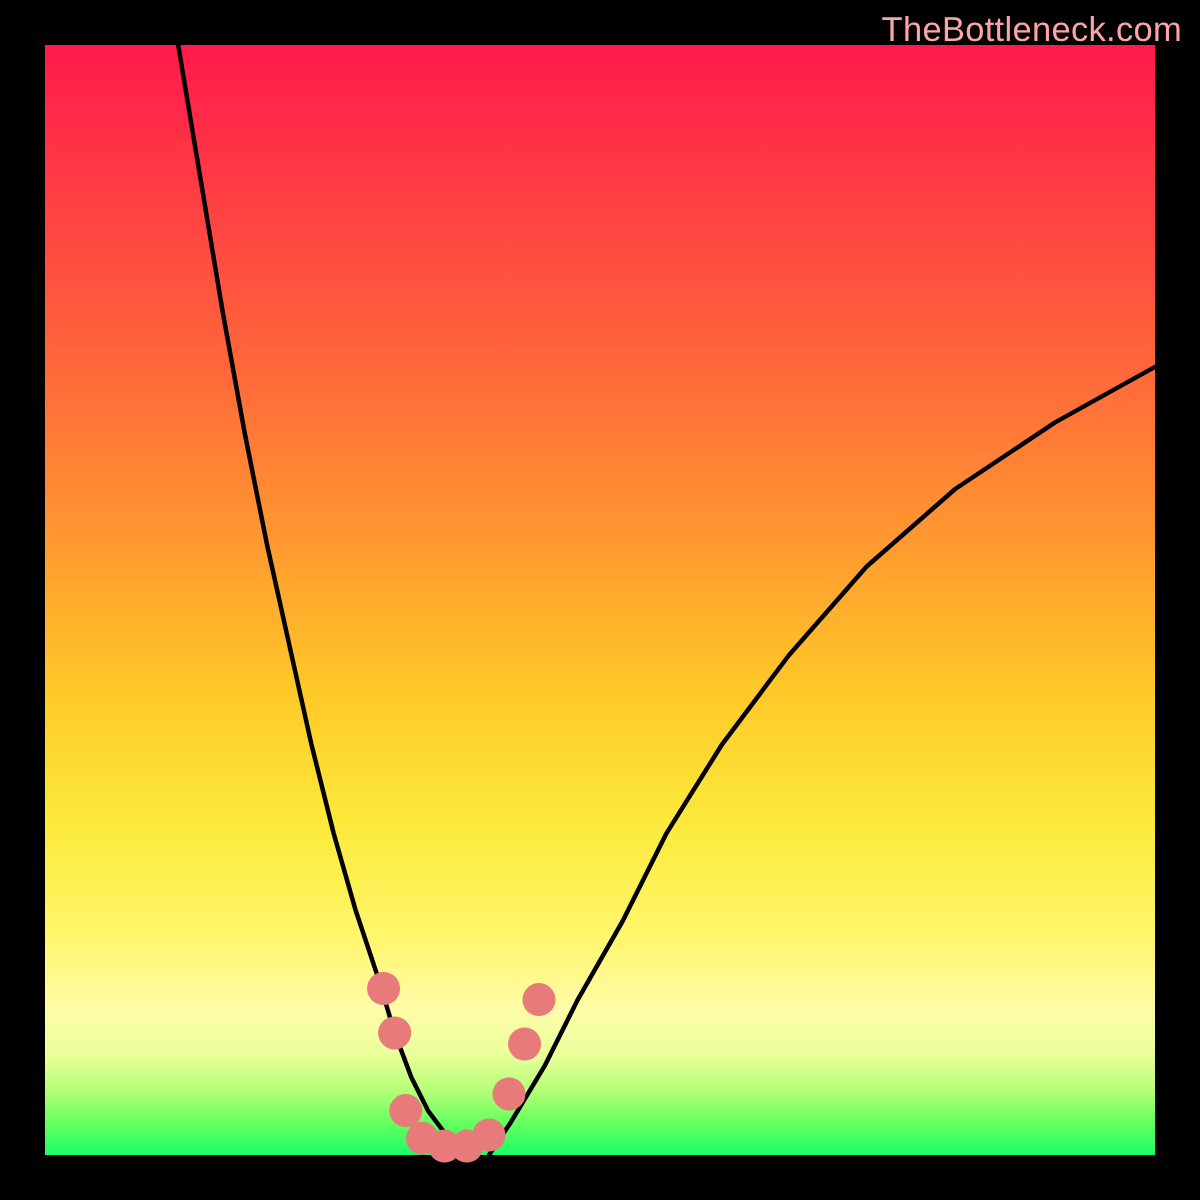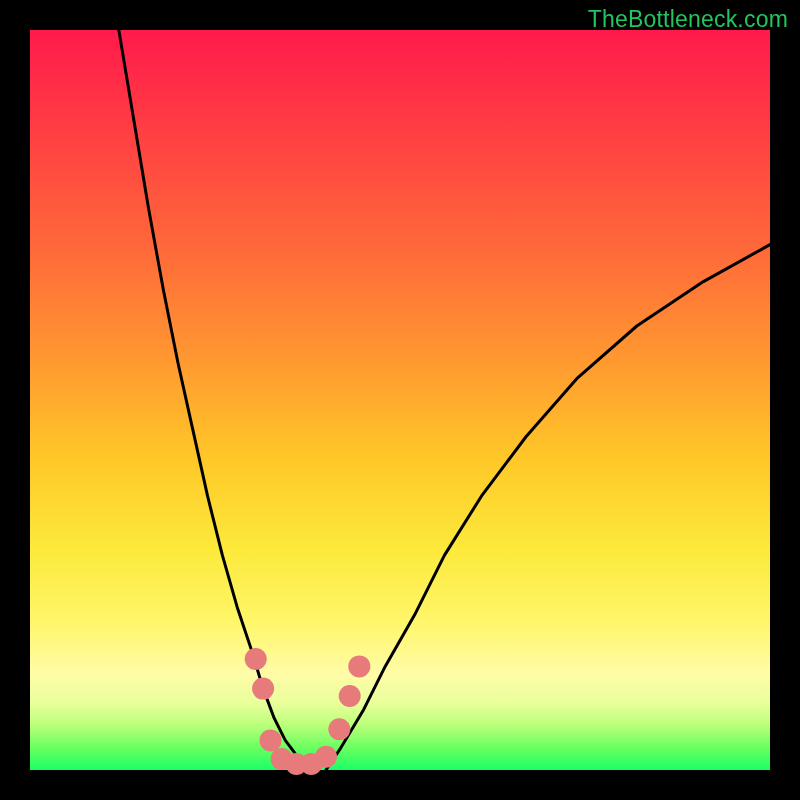--- a/index.html
+++ b/index.html
@@ -39,21 +39,21 @@
       #6aff60 97%,
       #1aff66 100%
     );
   }
   .watermark {
     position: absolute;
     top: 6px;
     right: 12px;
     font-size: 23px;
     font-weight: 500;
-    color: #22c55e;
+    color: #fca5a5;
     letter-spacing: 0.2px;
     z-index: 10;
     user-select: none;
   }
   svg.curves {
     position: absolute;
     left: 0;
     top: 0;
     width: 740px;
     height: 740px;

